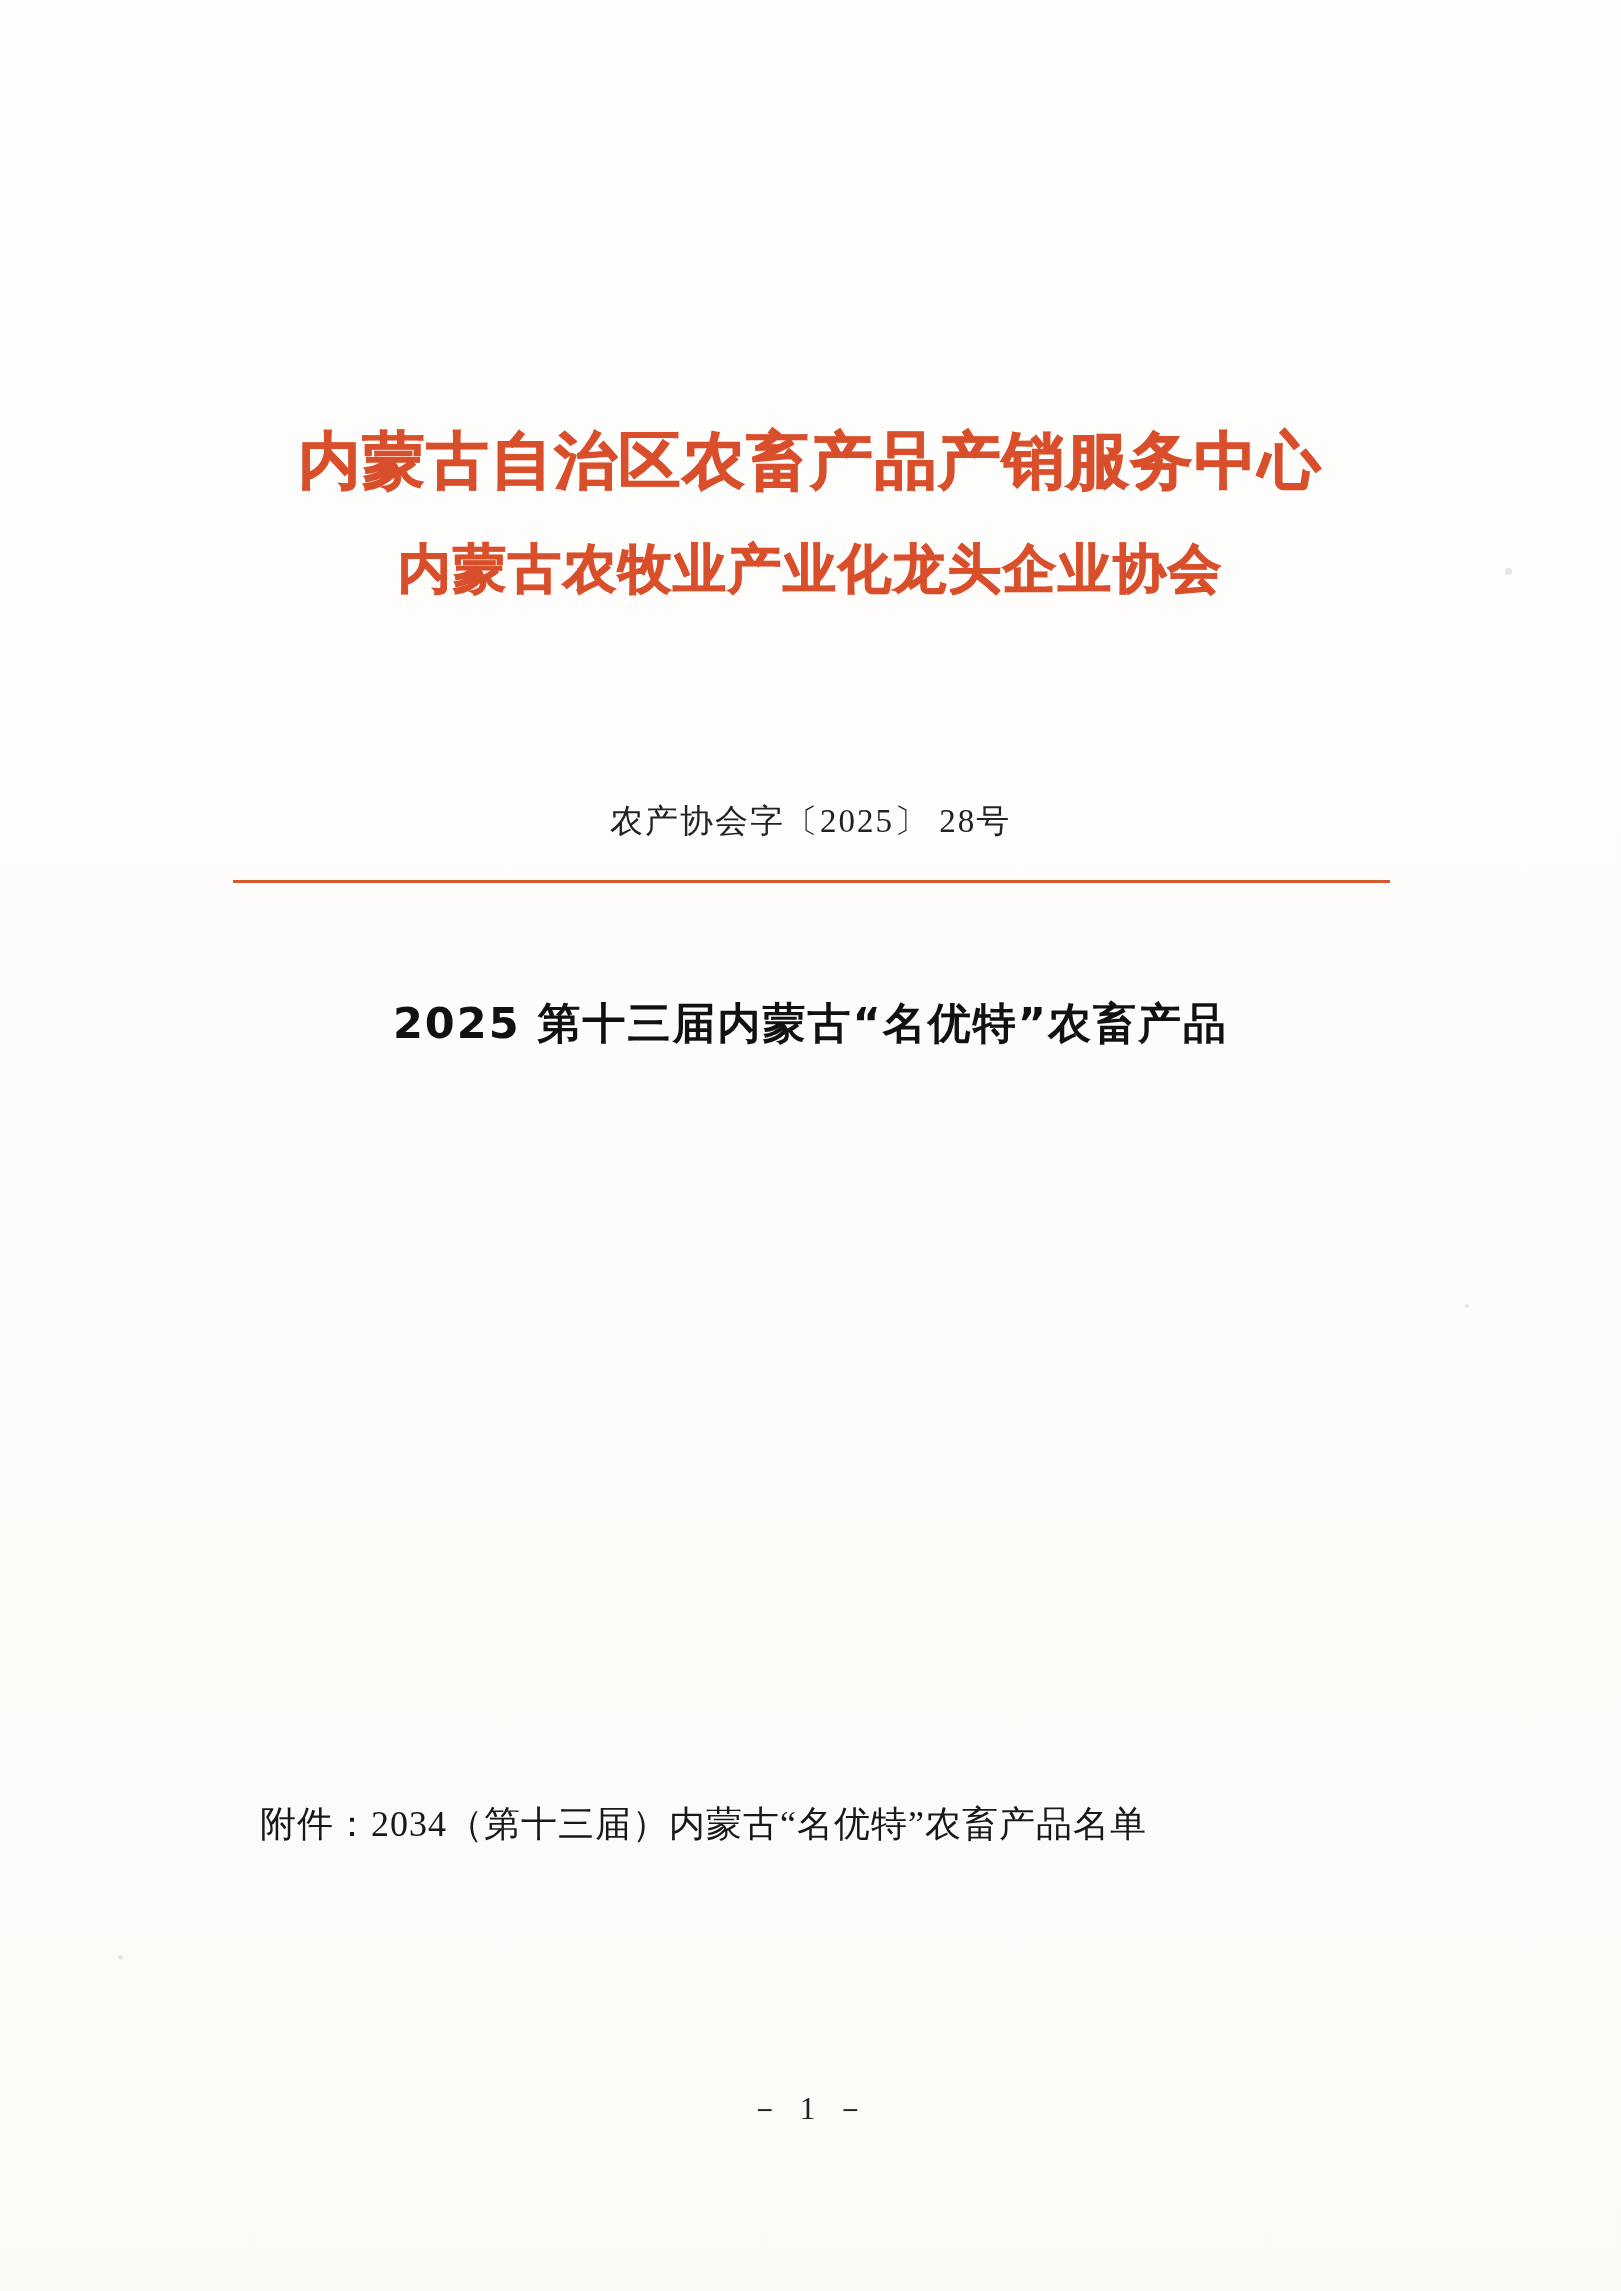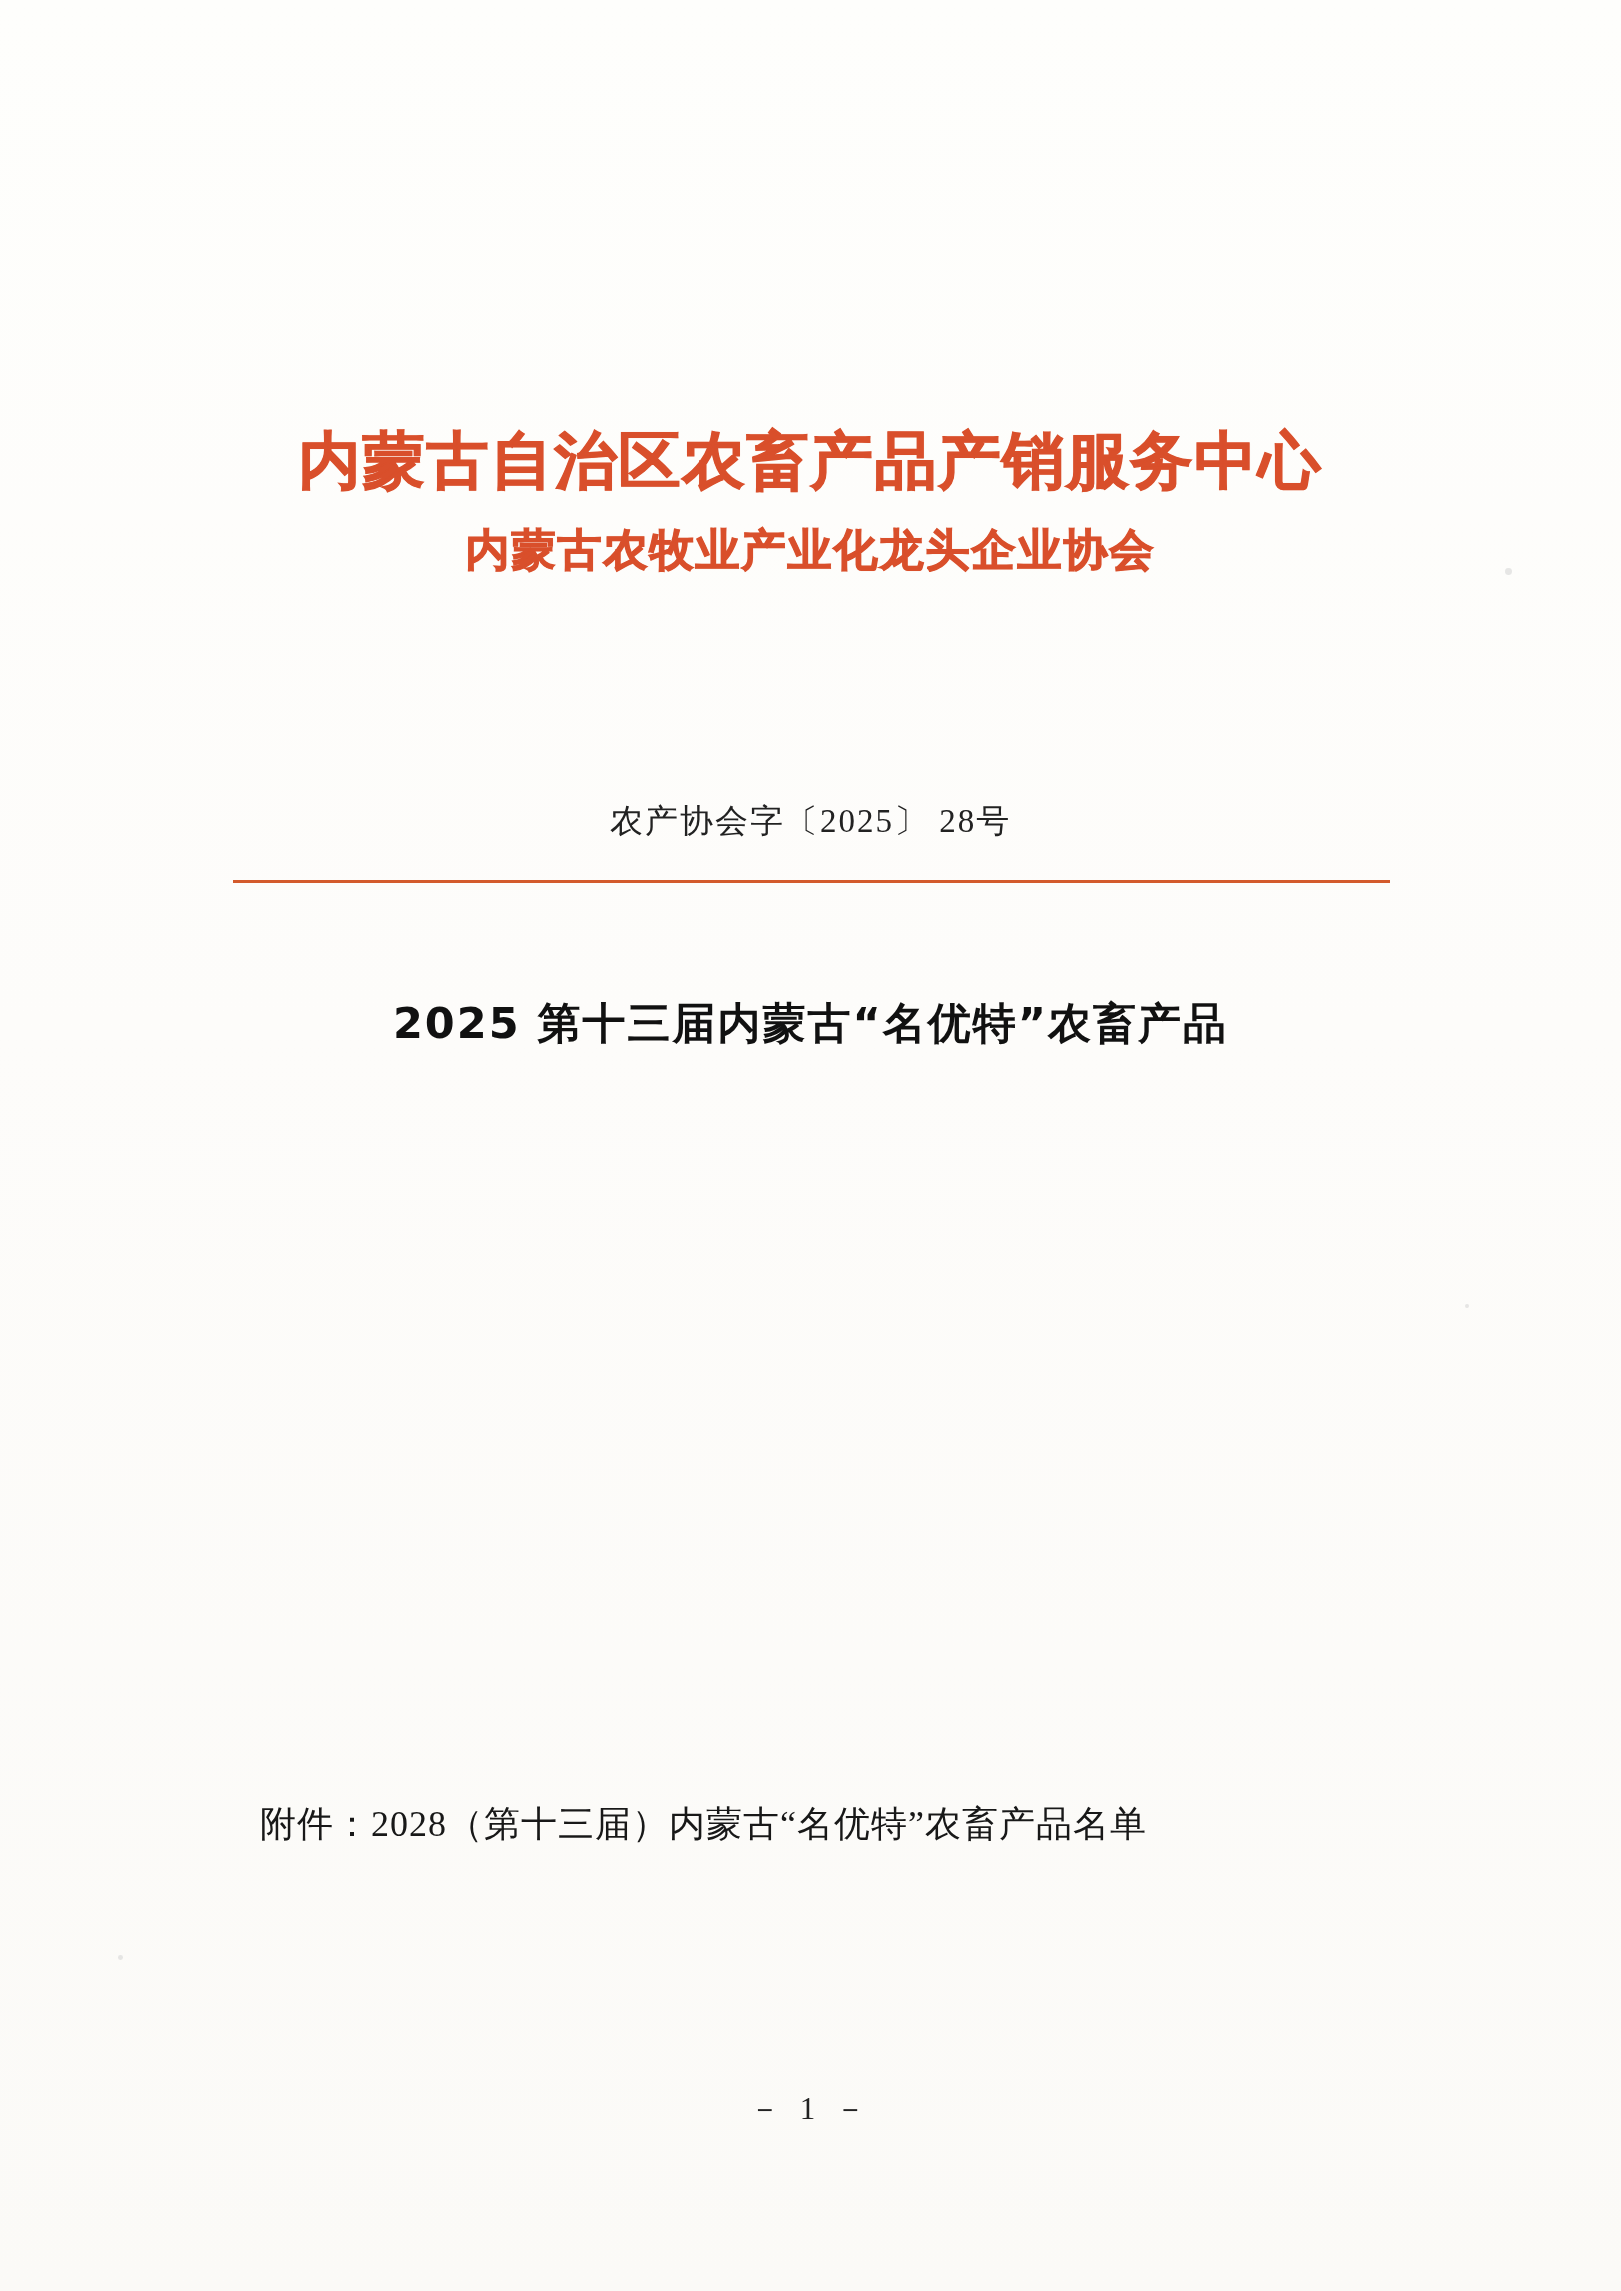--- a/index.html
+++ b/index.html
@@ -50,22 +50,22 @@
     color: #d94f2b;
     letter-spacing: 2px;
     line-height: 1.30;
     text-shadow: 0 0 1px rgba(217,79,43,0.55);
     -webkit-text-stroke: 1.1px #d94f2b;
   }
   .letterhead-line-1 {
     font-size: 62px;
   }
   .letterhead-line-2 {
-    font-size: 44px;
-    margin-top: 19px;
+    font-size: 53px;
+    margin-top: 33px;
   }
 
   
   .doc-number-wrap {
     position: absolute;
     top: 799px;
     left: 0;
     right: 0;
     text-align: center;
   }
@@ -157,21 +157,21 @@
       <span class="doc-number">农产协会字〔2025〕 28号</span>
     </div>
 
     <div class="red-rule"></div>
 
     <div class="title-block">
       <div class="doc-title-line">2025 第十三届内蒙古“名优特”农畜产品</div>
     </div>
 
 
-    <div class="para para-attach">附件：2028（第十三届）内蒙古“名优特”农畜产品名单</div>
+    <div class="para para-attach">附件：2034（第十三届）内蒙古“名优特”农畜产品名单</div>
 
     <div class="page-number">－ 1 －</div>
 
     <div class="speck" style="left:1505px; top:568px; width:6.9px; height:6.9px;"></div>
     <div class="speck" style="left:118px; top:1955px; width:4.9px; height:4.9px;"></div>
     <div class="speck" style="left:1465px; top:1304px; width:3.9px; height:3.9px;"></div>
   </div>
 </div>
 
 

